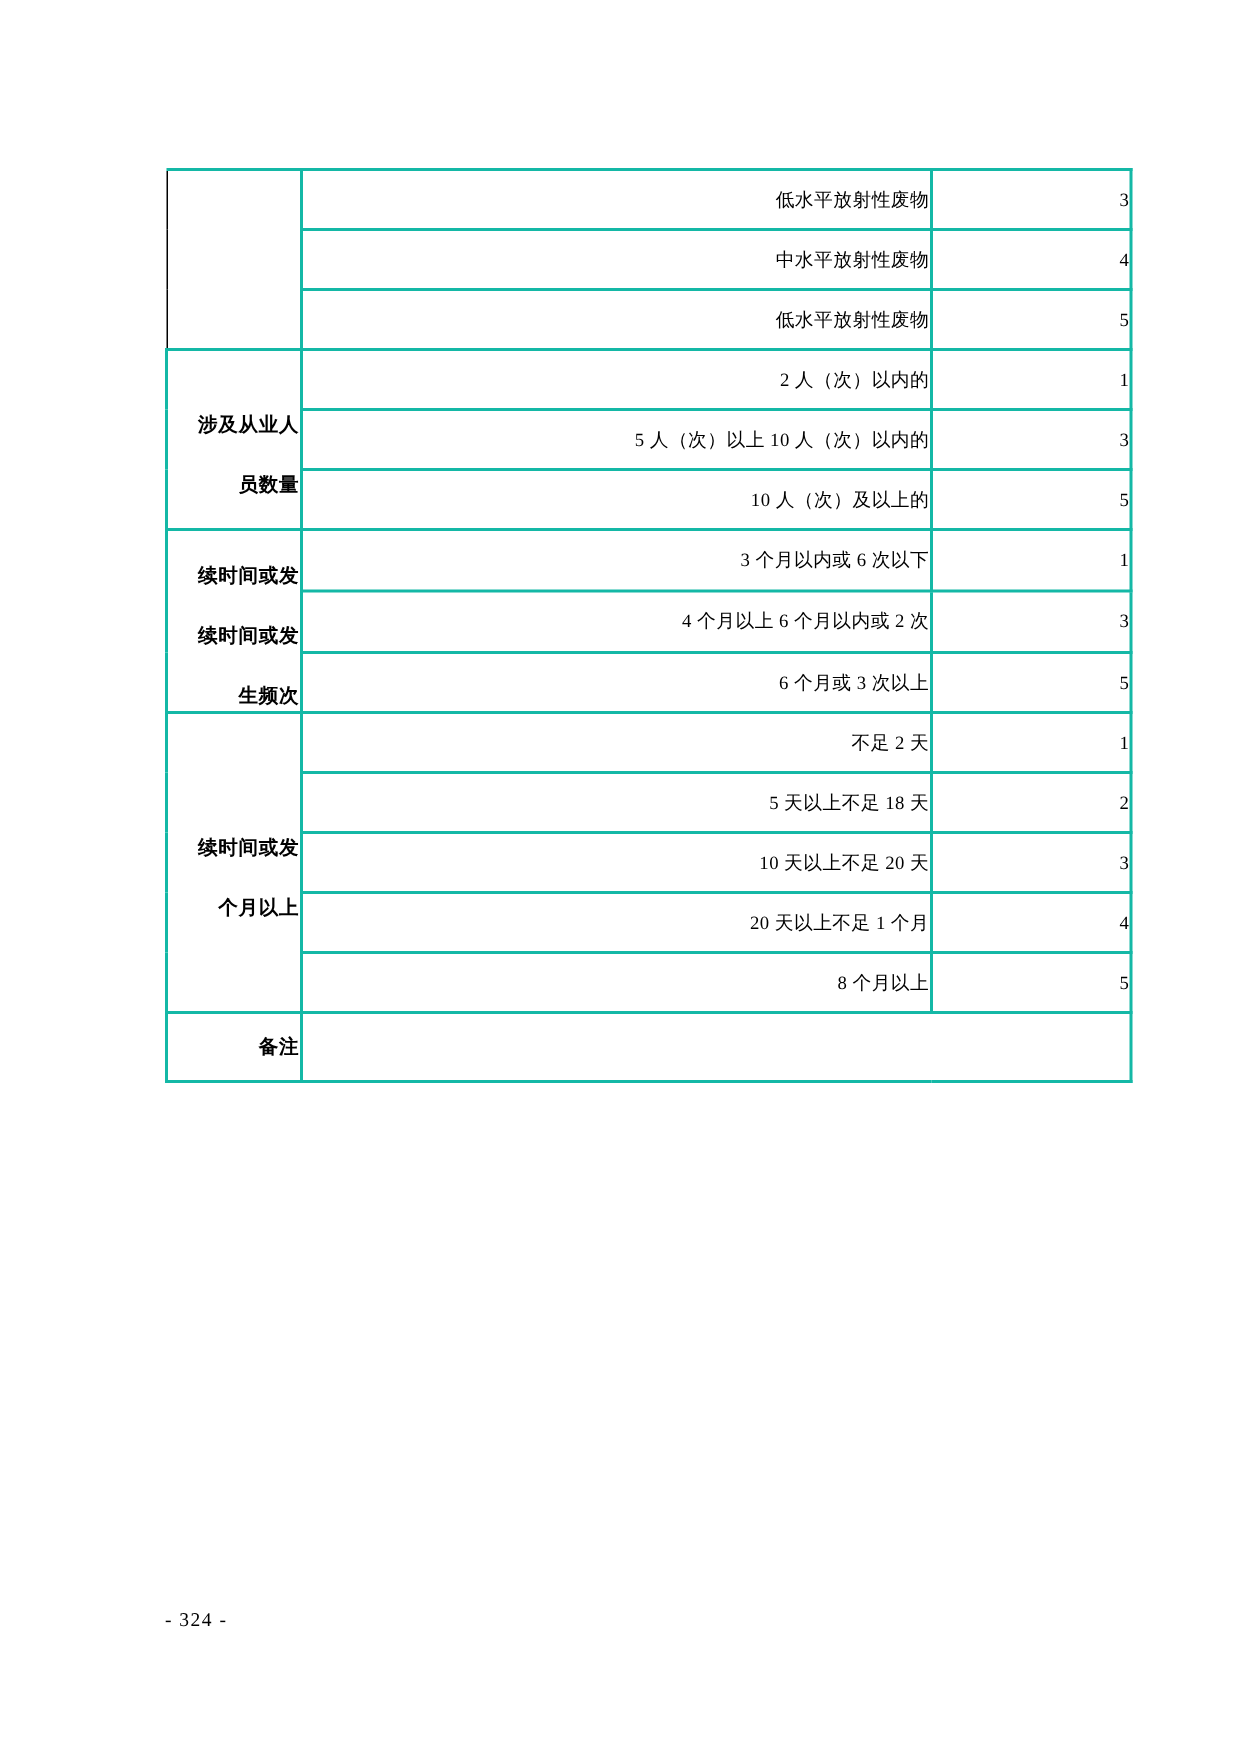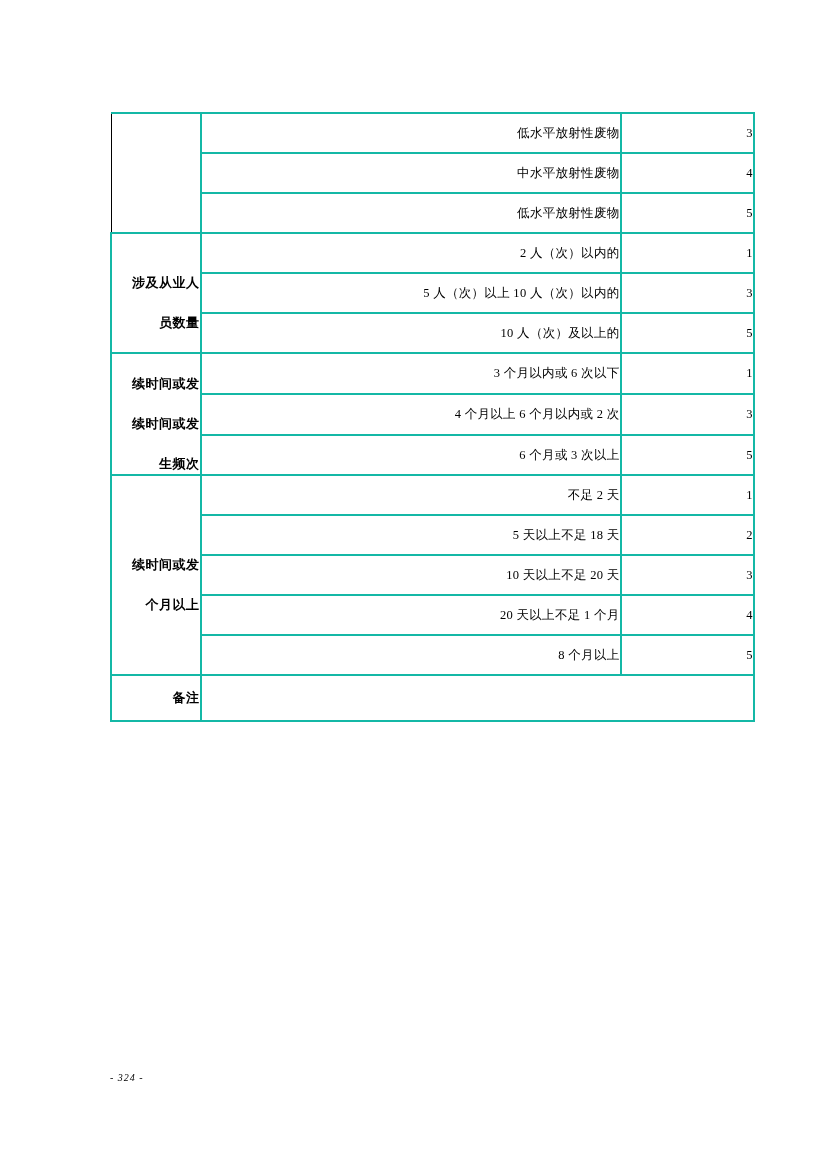--- a/index.html
+++ b/index.html
@@ -65,23 +65,22 @@
     height: 44px;
   }
   .cat-line {
     display: block;
     margin-top: 20px;
   }
   .footer {
     position: absolute;
     left: 110px;
     top: 1072px;
-    font-size: 10px;
+    font-size: 13px;
     letter-spacing: 1px;
-    font-style: italic;
   }
 </style>
 </head>
 <body>
 
 <div class="page">
 
   <div class="table-wrap">
     <table class="doc-table">
       <tbody>

